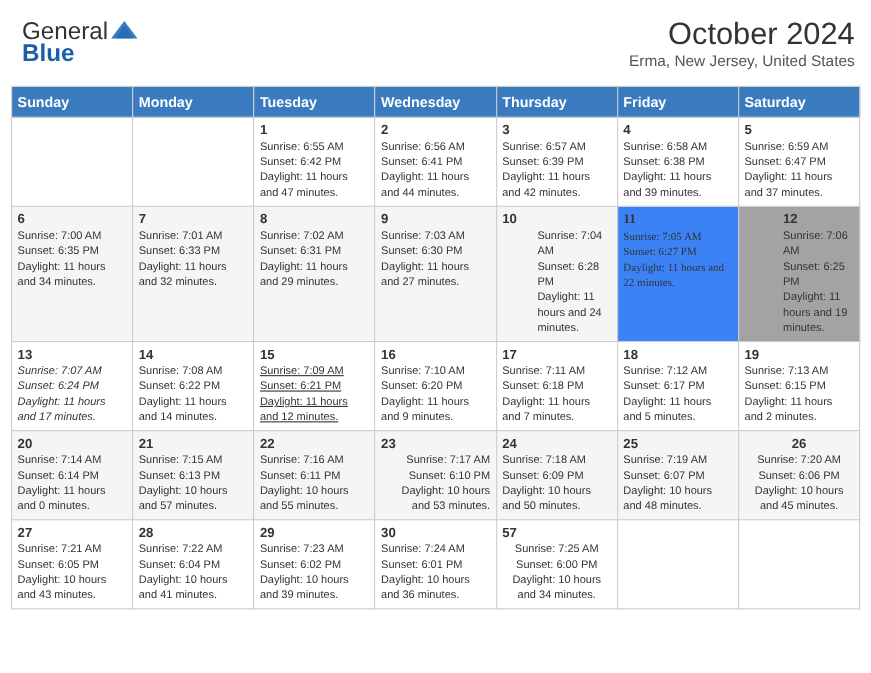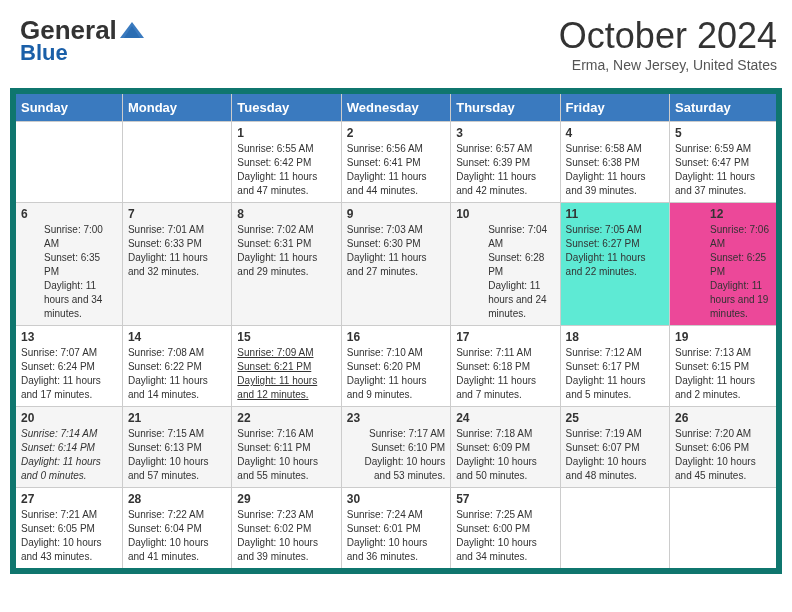--- a/index.html
+++ b/index.html
@@ -19,32 +19,32 @@
     }
     .logo {
       display: flex;
       flex-direction: column;
       align-items: flex-start;
     }
     .title-block {
       text-align: right;
     }
     .month-title {
-      font-size: 36px;
+      font-size: 28px;
       color: #333;
       font-weight: normal;
     }
     .location {
       font-size: 14px;
       color: #555;
     }
     .calendar {
       width: 100%;
       border-collapse: collapse;
-      border: 6px solid #0f766e;
+      border: 1px solid #0f766e;
     }
     .calendar th {
       background-color: #3a7abf;
       color: #fff;
       font-size: 13px;
       font-weight: bold;
       padding: 6px 5px;
       text-align: left;
       border: 1px solid #ccc;
     }
@@ -75,21 +75,21 @@
     .empty-cell {
       background: #fff !important;
     }
   </style>
 </head>
 <body>
 
 <div class="header">
   <div class="logo">
     <div style="display:flex; align-items:center; gap:0;">
-      <span style="font-size:26px; font-weight:bold; color:#333;">General</span>
+      <span style="font-size:22px; font-weight:normal; color:#333;">General</span>
       <svg width="28" height="22" viewBox="0 0 28 22" style="margin:0 1px;">
         <polygon points="14,2 26,18 2,18" fill="#3a7abf"></polygon>
         <polygon points="14,6 22,18 6,18" fill="#1a5fa8" opacity="0.5"></polygon>
       </svg>
     </div>
     <span style="font-size:22px; font-weight:bold; color:#1a5fa8; margin-top:-6px;">Blue</span>
   </div>
   <div class="title-block">
     <div class="month-title">October 2024</div>
     <div class="location">Erma, New Jersey, United States</div>
@@ -139,21 +139,21 @@
         <td>
           <span class="day-number">5</span>
           <div class="day-info" style="white-space: pre-line;">Sunrise: 6:59 AM
 Sunset: 6:47 PM
 Daylight: 11 hours and 37 minutes.</div>
         </td>
       </tr>
       <tr style="background: rgb(245, 245, 245);">
         <td style="background: rgb(245, 245, 245);">
           <span class="day-number">6</span>
-          <div class="day-info" style="white-space: pre-line; margin-left: 23px;">Sunrise: 7:00 AM
+          <div class="day-info" style="white-space: pre-line;">Sunrise: 7:00 AM
 Sunset: 6:35 PM
 Daylight: 11 hours and 34 minutes.</div>
         </td>
         <td style="background: rgb(245, 245, 245);">
           <span class="day-number">7</span>
           <div class="day-info" style="white-space: pre-line;">Sunrise: 7:01 AM
 Sunset: 6:33 PM
 Daylight: 11 hours and 32 minutes.</div>
         </td>
         <td style="background: rgb(245, 245, 245);">
@@ -167,37 +167,37 @@
           <div class="day-info" style="white-space: pre-line;">Sunrise: 7:03 AM
 Sunset: 6:30 PM
 Daylight: 11 hours and 27 minutes.</div>
         </td>
         <td style="background: rgb(245, 245, 245);">
           <span class="day-number">10</span>
           <div class="day-info" style="white-space: pre-line; margin-left: 32px;">Sunrise: 7:04 AM
 Sunset: 6:28 PM
 Daylight: 11 hours and 24 minutes.</div>
         </td>
-        <td style="background: #5eead4;">
+        <td style="background: #3b82f6; font-family: Liberation Serif, serif;">
           <span class="day-number">11</span>
           <div class="day-info" style="white-space: pre-line;">Sunrise: 7:05 AM
 Sunset: 6:27 PM
 Daylight: 11 hours and 22 minutes.</div>
         </td>
-        <td style="background: #ec4899; padding-left: 40px;">
+        <td style="background: #a3a3a3; padding-left: 40px;">
           <span class="day-number">12</span>
           <div class="day-info" style="white-space: pre-line;">Sunrise: 7:06 AM
 Sunset: 6:25 PM
 Daylight: 11 hours and 19 minutes.</div>
         </td>
       </tr>
       <tr>
         <td>
           <span class="day-number">13</span>
-          <div class="day-info" style="white-space: pre-line;">Sunrise: 7:07 AM
+          <div class="day-info" style="white-space: pre-line; font-style: italic;">Sunrise: 7:07 AM
 Sunset: 6:24 PM
 Daylight: 11 hours and 17 minutes.</div>
         </td>
         <td>
           <span class="day-number">14</span>
           <div class="day-info" style="white-space: pre-line;">Sunrise: 7:08 AM
 Sunset: 6:22 PM
 Daylight: 11 hours and 14 minutes.</div>
         </td>
         <td>
@@ -227,21 +227,21 @@
         <td>
           <span class="day-number">19</span>
           <div class="day-info" style="white-space: pre-line;">Sunrise: 7:13 AM
 Sunset: 6:15 PM
 Daylight: 11 hours and 2 minutes.</div>
         </td>
       </tr>
       <tr style="background: rgb(245, 245, 245);">
         <td style="background: rgb(245, 245, 245);">
           <span class="day-number">20</span>
-          <div class="day-info" style="white-space: pre-line; font-style: italic;">Sunrise: 7:14 AM
+          <div class="day-info" style="white-space: pre-line;">Sunrise: 7:14 AM
 Sunset: 6:14 PM
 Daylight: 11 hours and 0 minutes.</div>
         </td>
         <td style="background: rgb(245, 245, 245);">
           <span class="day-number">21</span>
           <div class="day-info" style="white-space: pre-line;">Sunrise: 7:15 AM
 Sunset: 6:13 PM
 Daylight: 10 hours and 57 minutes.</div>
         </td>
         <td style="background: rgb(245, 245, 245);">
@@ -261,21 +261,21 @@
           <div class="day-info" style="white-space: pre-line;">Sunrise: 7:18 AM
 Sunset: 6:09 PM
 Daylight: 10 hours and 50 minutes.</div>
         </td>
         <td style="background: rgb(245, 245, 245);">
           <span class="day-number">25</span>
           <div class="day-info" style="white-space: pre-line;">Sunrise: 7:19 AM
 Sunset: 6:07 PM
 Daylight: 10 hours and 48 minutes.</div>
         </td>
-        <td style="background: rgb(245, 245, 245);">
+        <td style="background: rgb(245, 245, 245); text-align: center;">
           <span class="day-number">26</span>
           <div class="day-info" style="white-space: pre-line;">Sunrise: 7:20 AM
 Sunset: 6:06 PM
 Daylight: 10 hours and 45 minutes.</div>
         </td>
       </tr>
       <tr>
         <td>
           <span class="day-number">27</span>
           <div class="day-info" style="white-space: pre-line;">Sunrise: 7:21 AM
@@ -295,21 +295,21 @@
 Daylight: 10 hours and 39 minutes.</div>
         </td>
         <td>
           <span class="day-number">30</span>
           <div class="day-info" style="white-space: pre-line;">Sunrise: 7:24 AM
 Sunset: 6:01 PM
 Daylight: 10 hours and 36 minutes.</div>
         </td>
         <td>
           <span class="day-number">57</span>
-          <div class="day-info" style="white-space: pre-line;">Sunrise: 7:25 AM
+          <div class="day-info" style="white-space: pre-line; text-align: center;">Sunrise: 7:25 AM
 Sunset: 6:00 PM
 Daylight: 10 hours and 34 minutes.</div>
         </td>
         <td class="empty-cell"></td>
         <td class="empty-cell"></td>
       </tr>
     </tbody>
 </table>
 
 </body></html>

